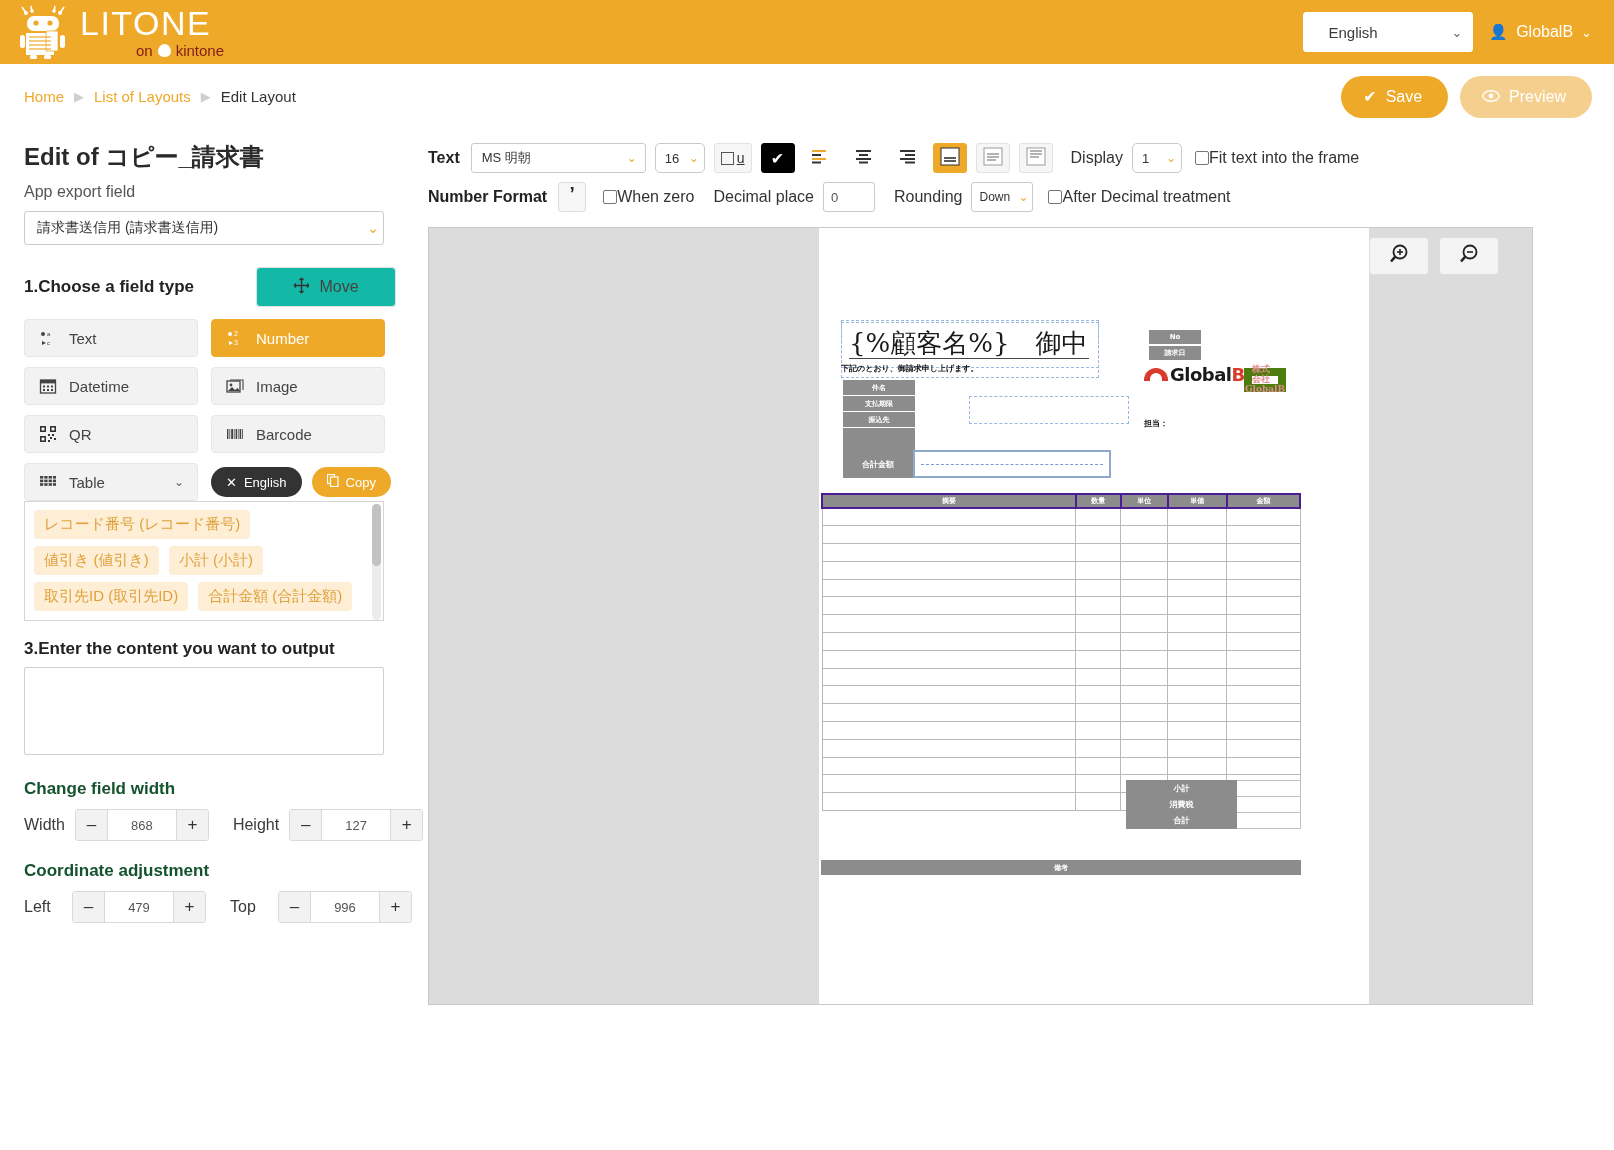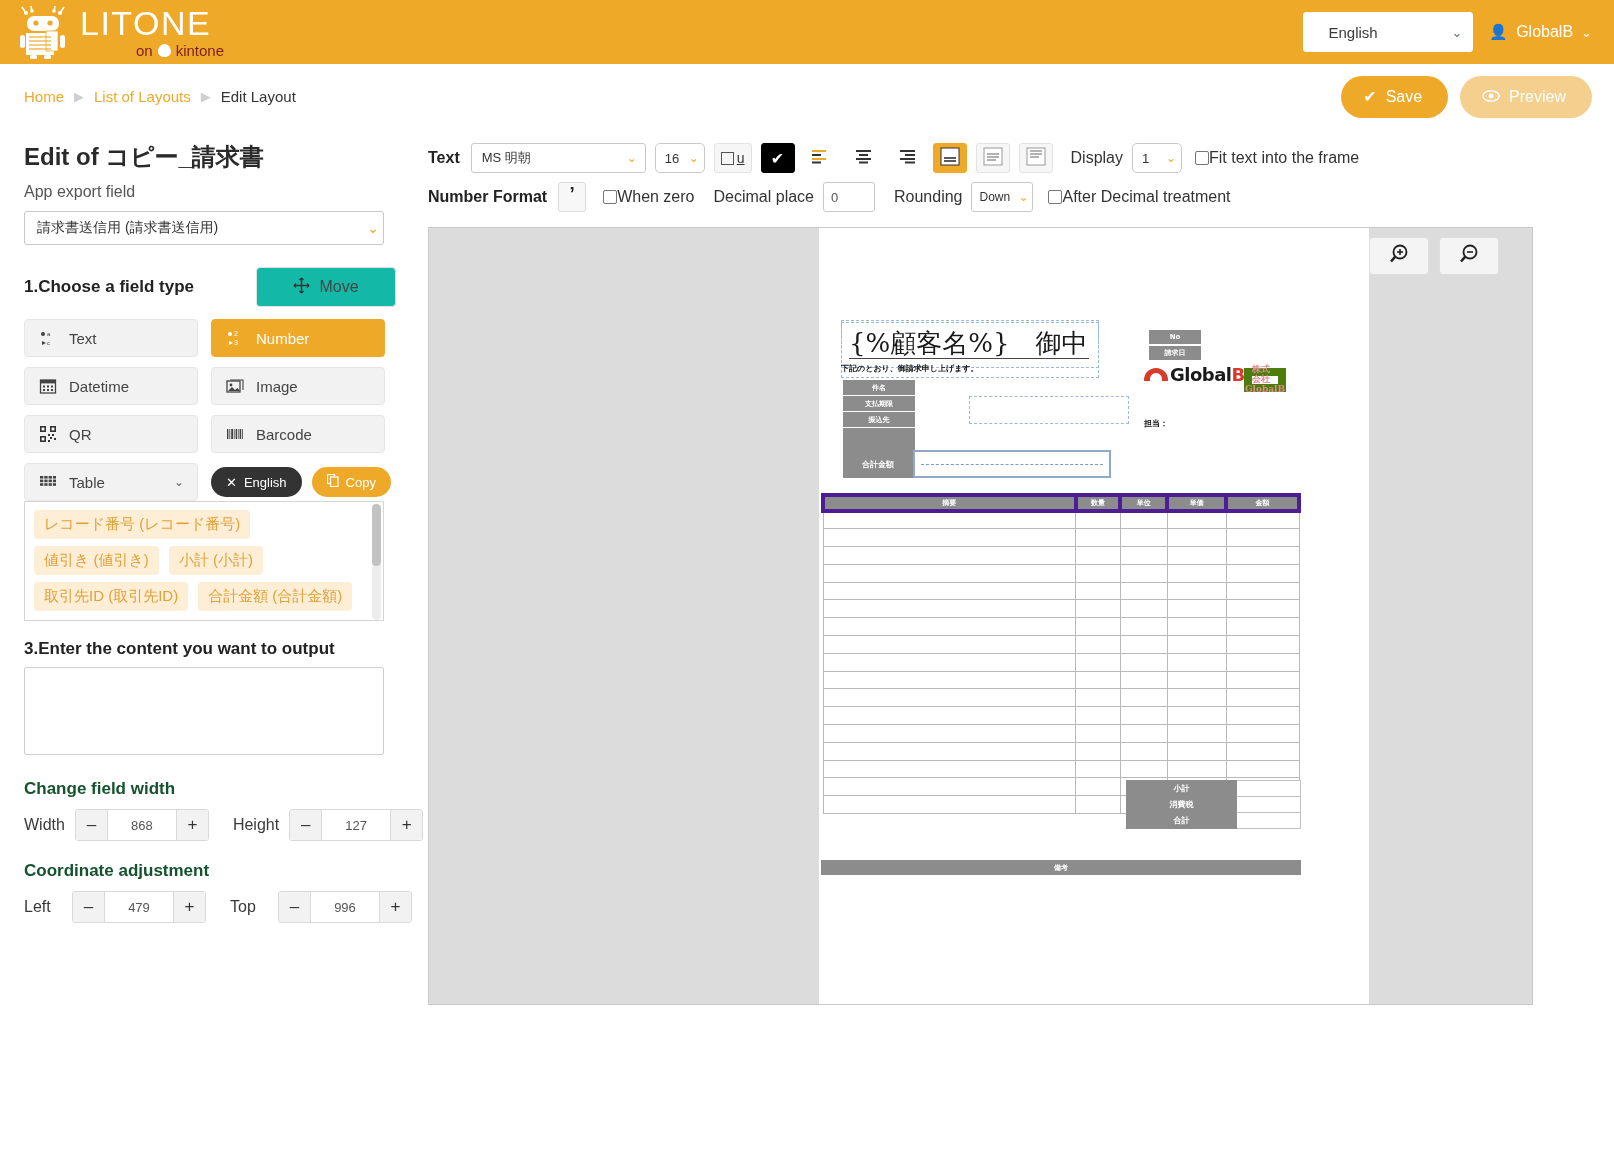--- a/index.html
+++ b/index.html
@@ -242,21 +242,21 @@
   .stamp {
     position:absolute; left:425px; top:140px; width:42px; height:24px;
     border:8px solid #4d7c0f; color:#e08b8b; font-size:9px; font-weight:bold;
     display:flex; flex-direction:column; align-items:center; justify-content:center; line-height:1.1;
     font-family:"DejaVu Serif", serif;
   }
   .tanto { position:absolute; left:325px; top:190px; font-size:8px; font-weight:bold; color:#111; }
 
   .itbl { position:absolute; left:2px; top:265px; width:480px; border-collapse:collapse; }
   .itbl th {
-    background:#8c8c8c; color:#fff; font-size:7px; font-weight:bold; height:14px; border:4px solid #4c1d95;
+    background:#8c8c8c; color:#fff; font-size:7px; font-weight:bold; height:14px; border:2px solid #4c1d95;
   }
   .itbl td { height:17.8px; border:1px solid #b9b9b9; }
   .itbl .c-desc { width:215px; }
   .itbl .c-qty  { width:38px; }
   .itbl .c-unit { width:40px; }
   .itbl .c-pri  { width:50px; }
   .itbl .c-amt  { width:62px; }
 
   .sumtbl { position:absolute; left:307px; top:552px; width:175px; border-collapse:collapse; }
   .sumtbl .s-lbl {

